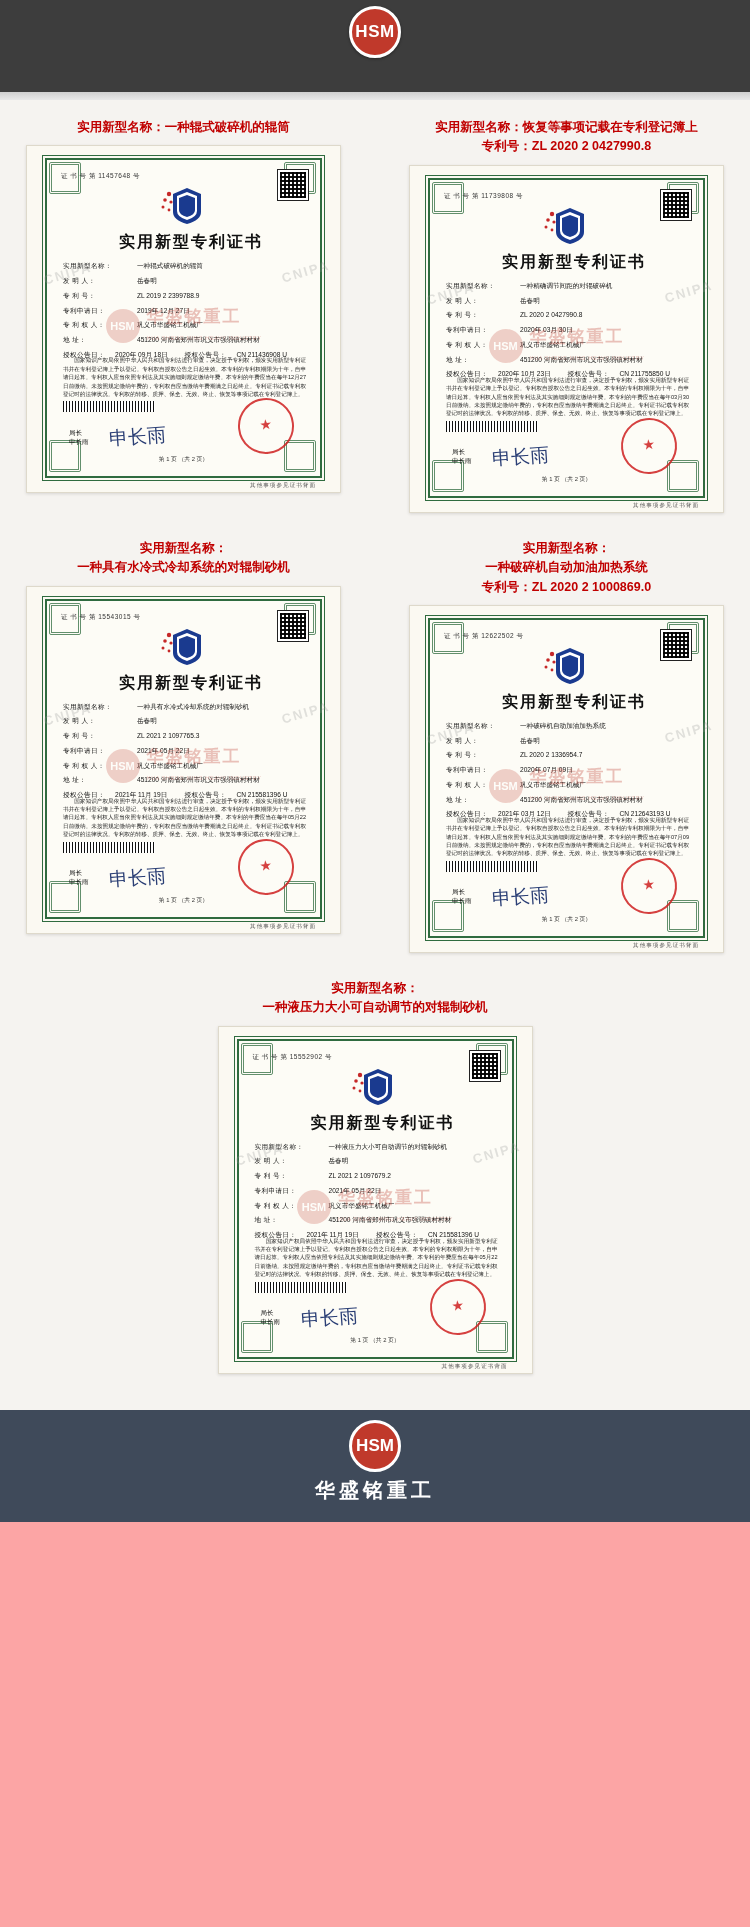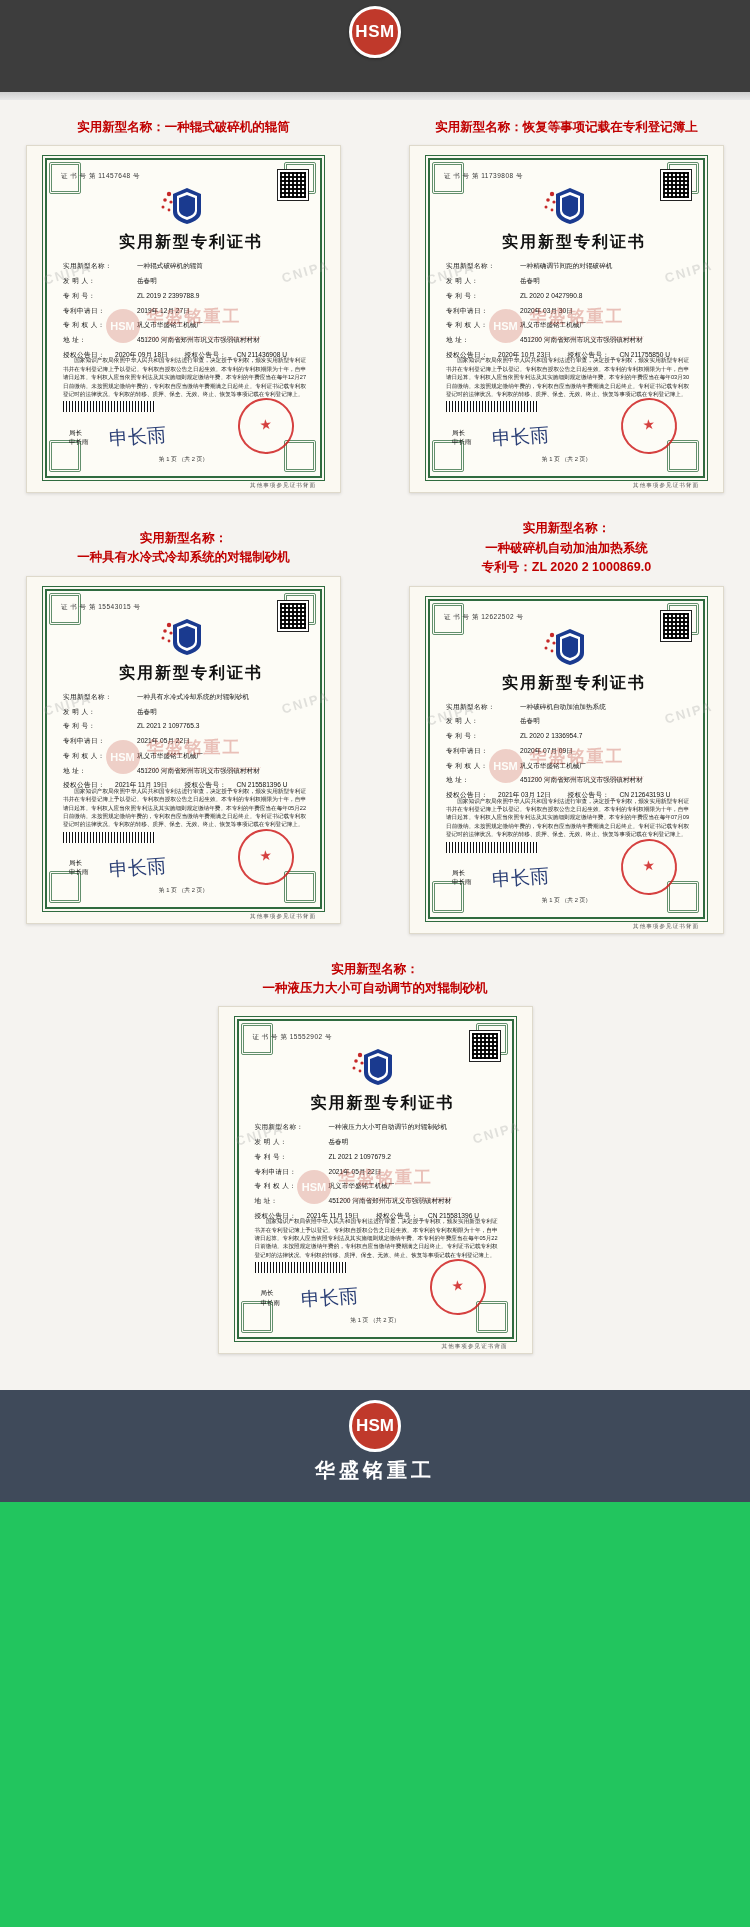--- a/index.html
+++ b/index.html
@@ -5,21 +5,21 @@
   * { box-sizing: border-box; margin: 0; padding: 0; }
   html, body {
     width: 750px;
     background: #f2f2f2;
     font-family: "Liberation Sans", sans-serif;
   }
   .page {
     width: 750px;
     min-height: 1927px;
     position: relative;
-    background: #22c55e;
+    background: #fca5a5;
   }
 
   
   .header {
     background: #3d3d3d;
     height: 92px;
     position: relative;
   }
   .logo-badge {
     position: absolute;
@@ -57,21 +57,20 @@
 
   
   .content {
     padding: 18px 26px 10px 26px;
     background: #f5f3f0;
   }
   .row {
     display: flex;
     justify-content: space-between;
     margin-bottom: 26px;
-    align-items: center;
   }
   .row.single { justify-content: center; }
 
   .cert-block { width: 315px; }
   .cert-caption {
     text-align: center;
     color: #c00000;
     font-size: 12.5px;
     font-weight: bold;
     line-height: 1.55;
@@ -432,20 +431,21 @@
               <span class="wm-en">HUA SHENG MING HEAVY INDUSTRY</span>
             </span>
           </div>
           <div class="doc-foot">其他事项参见证书背面</div>
         </div>
       </div>
 
       <div class="cert-block">
         <div class="cert-caption">
           <span>实用新型名称：恢复等事项记载在专利登记簿上</span>
+          <span class="line2">专利号：ZL 2020 2 0427990.8</span>
         </div>
         <div class="cert-doc">
           <div class="cert-inner">
             <span class="corner tl"></span>
             <span class="corner tr"></span>
             <span class="corner bl"></span>
             <span class="corner br"></span>
 
             <div class="cert-no">证 书 号 第 11739808 号</div>
             <div class="qr"></div>

